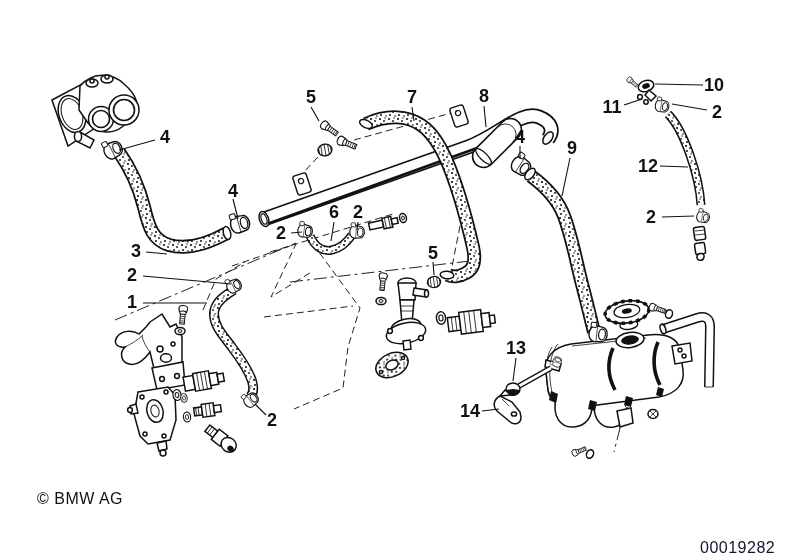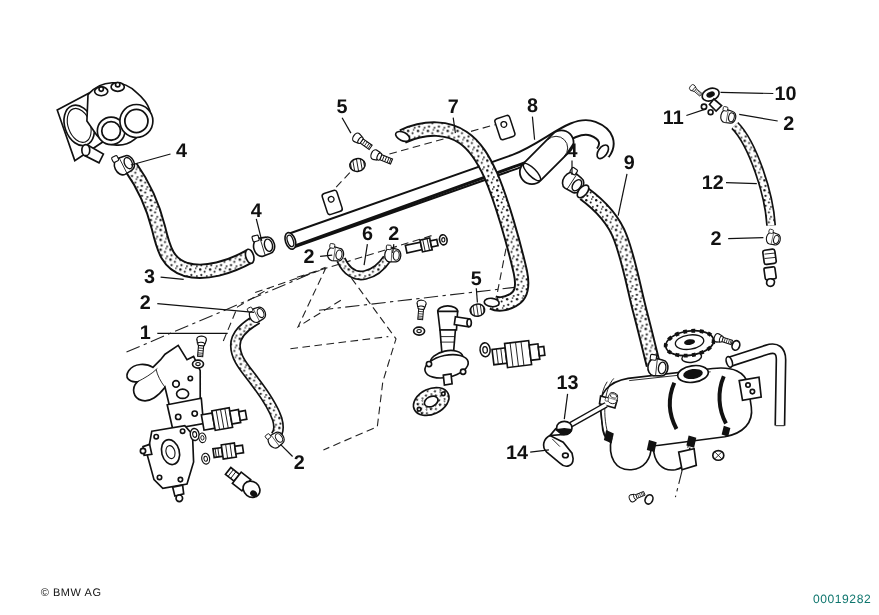--- a/index.html
+++ b/index.html
@@ -6,23 +6,23 @@
   #stage{position:relative;width:799px;height:559px;background:#ffffff;overflow:hidden;
          font-family:"Liberation Sans",sans-serif;}
   svg{position:absolute;left:0;top:0;}
   .callout{font:bold 18px "Liberation Sans",sans-serif;fill:#111;}
   .leader{stroke:#111;stroke-width:1.1;fill:none;}
   .ol{stroke:#111;fill:none;}
   .part{fill:#fff;stroke:#111;stroke-width:1.5;}
   .thin{stroke:#111;stroke-width:.8;fill:none;}
   .dashed{stroke:#222;stroke-width:1;fill:none;stroke-dasharray:7 4;}
   .dashdot{stroke:#222;stroke-width:1;fill:none;stroke-dasharray:13 4 3 4;}
-  #copyright{position:absolute;left:37px;top:534px;font-size:10px;color:#111;letter-spacing:.5px;}
-  #docnum{position:absolute;left:700px;top:539px;width:92px;text-align:right;
-          font-size:11px;color:#0f766e;letter-spacing:.5px;}
+  #copyright{position:absolute;left:37px;top:490px;font-size:16px;color:#111;letter-spacing:.5px;}
+  #docnum{position:absolute;left:700px;top:539px;width:92px;
+          font-size:16px;color:#0f172a;letter-spacing:.5px;}
 </style>
 </head>
 <body>
 
 <div id="stage">
 <svg width="799" height="559" viewBox="0 0 799 559">
   <defs>
     <pattern id="speck" width="9" height="9" patternUnits="userSpaceOnUse">
       <rect width="9" height="9" fill="#fff"></rect>
       <circle cx="2" cy="2" r="1.1" fill="#111"></circle>

